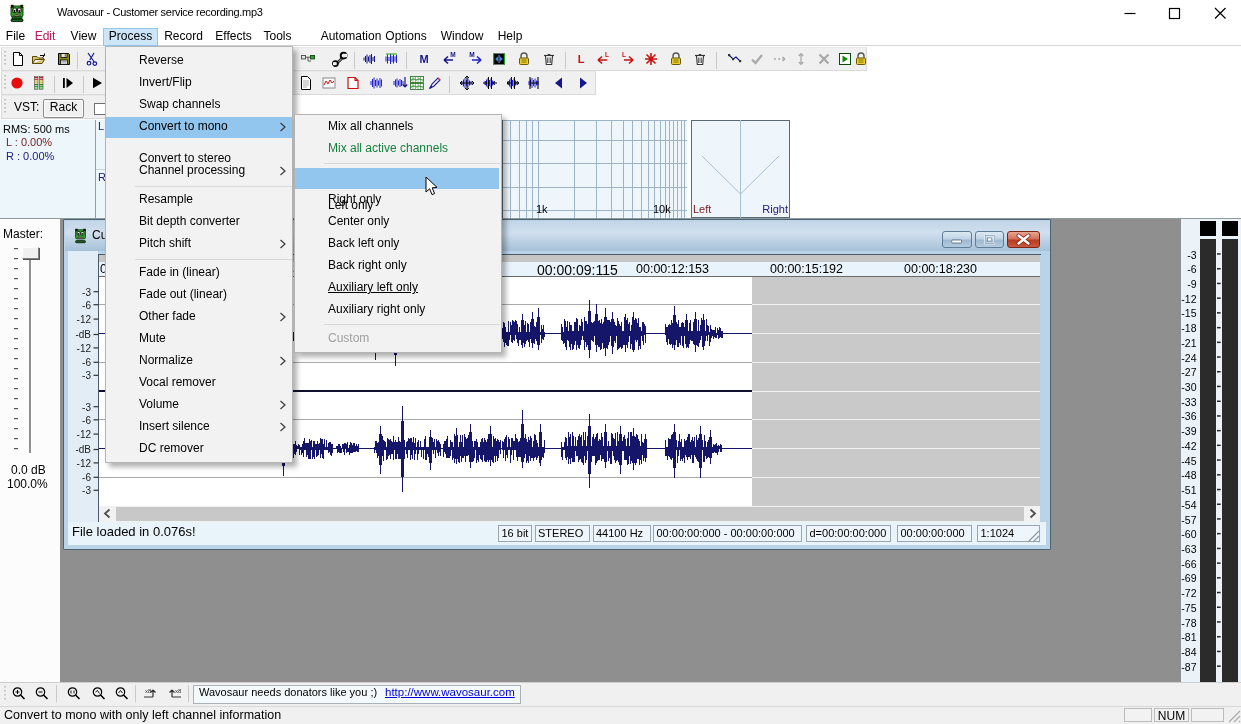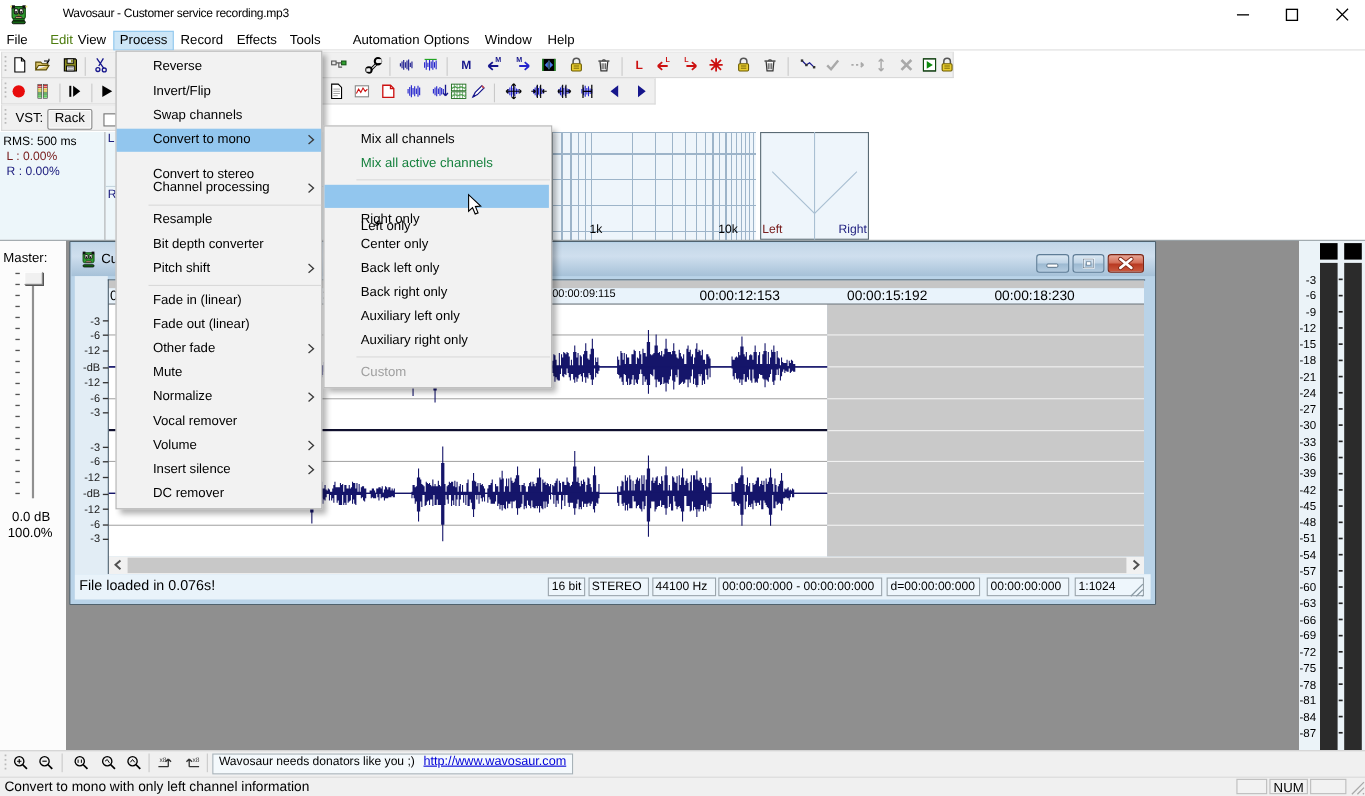--- a/index.html
+++ b/index.html
@@ -25,21 +25,21 @@
 <div class="txt" style="top:6.7px;font-size:11px;color:#000;left:57px;letter-spacing:-0.3px;">Wavosaur - Customer service recording.mp3</div>
 <svg class="ab" style="left:1100px;top:0" width="141" height="27" viewBox="0 0 141 27">
     <path d="M24.5 13.5 H35.5" stroke="#000" stroke-width="1.2"></path>
     <rect x="69.5" y="8.5" width="10" height="10" fill="none" stroke="#000" stroke-width="1.2"></rect>
     <path d="M115 8 L125.5 18.5 M125.5 8 L115 18.5" stroke="#000" stroke-width="1.2"></path>
   </svg>
 <div class="ab" style="left:0px;top:27px;width:1241px;height:19px;background:#fff"></div>
 <div class="ab" style="left:0px;top:45px;width:1241px;height:1px;background:#d5d5d5"></div>
 <div class="ab" style="left:103px;top:27.5px;width:55px;height:18px;background:#cde6f7;border:1px solid #92c8ee"></div>
 <div class="txt" style="top:29.6px;font-size:12px;color:#000;left:15.5px;transform:translateX(-50%);">File</div>
-<div class="txt" style="top:29.6px;font-size:12px;color:#4d7c0f;left:56px;transform:translateX(-50%);">Edit</div>
+<div class="txt" style="top:29.6px;font-size:12px;color:#be185d;left:45px;transform:translateX(-50%);">Edit</div>
 <div class="txt" style="top:29.6px;font-size:12px;color:#000;left:83.5px;transform:translateX(-50%);">View</div>
 <div class="txt" style="top:29.6px;font-size:12px;color:#000;left:130.5px;transform:translateX(-50%);">Process</div>
 <div class="txt" style="top:29.6px;font-size:12px;color:#000;left:183.5px;transform:translateX(-50%);">Record</div>
 <div class="txt" style="top:29.6px;font-size:12px;color:#000;left:233.5px;transform:translateX(-50%);">Effects</div>
 <div class="txt" style="top:29.6px;font-size:12px;color:#000;left:277.5px;transform:translateX(-50%);">Tools</div>
 <div class="txt" style="top:29.6px;font-size:12px;color:#000;left:339px;transform:translateX(-50%);margin-left:12px;">Automation</div>
 <div class="txt" style="top:29.6px;font-size:12px;color:#000;left:406px;transform:translateX(-50%);">Options</div>
 <div class="txt" style="top:29.6px;font-size:12px;color:#000;left:462px;transform:translateX(-50%);">Window</div>
 <div class="txt" style="top:29.6px;font-size:12px;color:#000;left:510px;transform:translateX(-50%);">Help</div>
 <div class="ab" style="left:0px;top:46px;width:1241px;height:74px;background:#fff"></div>
@@ -505,21 +505,21 @@
     <path d="M11.5 4.5 L21.5 12.5 M21.5 4.5 L11.5 12.5" stroke="#fff" stroke-width="2.4" stroke-linecap="round"></path>
   </svg>
 <div class="ab" style="left:68px;top:250.5px;width:29.5px;height:271px;background:#e2edf5"></div>
 <div class="ab" style="left:97.5px;top:253.5px;width:1.5px;height:268px;background:#4a5a66"></div>
 <div class="ab" style="left:97.5px;top:253.5px;width:943.5px;height:1.5px;background:#4a5a66"></div>
 <div class="ab" style="left:99px;top:255px;width:941px;height:6.5px;background:#c6c6c6"></div>
 <div class="ab" style="left:99px;top:261.5px;width:941px;height:14px;background:#e9f3fb"></div>
 <div class="txt" style="top:262.9px;font-size:12.5px;color:#000;left:100px;">00:00:00:000</div>
 <div class="txt" style="top:262.9px;font-size:12.5px;color:#000;left:234px;">00:00:03:038</div>
 <div class="txt" style="top:262.9px;font-size:12.5px;color:#000;left:368px;">00:00:06:076</div>
-<div class="txt" style="top:262.9px;font-size:10px;color:#000;left:502px;">00:00:09:115</div>
+<div class="txt" style="top:262.9px;font-size:14px;color:#000;left:502px;padding-left:35px;">00:00:09:115</div>
 <div class="txt" style="top:262.9px;font-size:12.5px;color:#000;left:636px;text-align:right;">00:00:12:153</div>
 <div class="txt" style="top:262.9px;font-size:12.5px;color:#000;left:770px;">00:00:15:192</div>
 <div class="txt" style="top:262.9px;font-size:12.5px;color:#000;left:904px;">00:00:18:230</div>
 <div class="ab" style="left:99px;top:275.5px;width:941px;height:1.5px;background:#6a6a6a"></div>
 <div class="ab" style="left:99px;top:277px;width:653px;height:228.5px;background:#fff"></div>
 <div class="ab" style="left:752px;top:277px;width:288px;height:228.5px;background:#c9c9c9"></div>
 <div class="ab" style="left:99px;top:304.25px;width:653px;height:1px;background:#a9a9a9"></div>
 <div class="ab" style="left:752px;top:304.25px;width:288px;height:1px;background:#f2f2f2"></div>
 <div class="ab" style="left:99px;top:361.75px;width:653px;height:1px;background:#a9a9a9"></div>
 <div class="ab" style="left:752px;top:361.75px;width:288px;height:1px;background:#f2f2f2"></div>
@@ -692,17 +692,17 @@
 <div class="ab" style="left:294.5px;top:168px;width:204px;height:21px;background:#92c6ee"></div>
 <div class="ab" style="left:323.5px;top:162.5px;width:176px;height:1px;background:#d9d9d9"></div>
 <div class="ab" style="left:323.5px;top:323.5px;width:176px;height:1px;background:#d9d9d9"></div>
 <div class="txt" style="top:120.1px;font-size:12px;color:#000;left:328px;">Mix all channels</div>
 <div class="txt" style="top:142.1px;font-size:12px;color:#15803d;left:328px;">Mix all active channels</div>
 <div class="txt" style="top:171.1px;font-size:12px;color:#000;left:328px;margin-top:28px;">Left only</div>
 <div class="txt" style="top:193.1px;font-size:12px;color:#000;left:328px;">Right only</div>
 <div class="txt" style="top:215.1px;font-size:12px;color:#000;left:328px;">Center only</div>
 <div class="txt" style="top:237.1px;font-size:12px;color:#000;left:328px;">Back left only</div>
 <div class="txt" style="top:259.1px;font-size:12px;color:#000;left:328px;">Back right only</div>
-<div class="txt" style="top:281.1px;font-size:12px;color:#000;left:328px;">Auxiliary left only</div>
+<div class="txt" style="top:281.1px;font-size:12px;color:#000;left:328px;text-decoration:underline;">Auxiliary left only</div>
 <div class="txt" style="top:303.1px;font-size:12px;color:#000;left:328px;">Auxiliary right only</div>
 <div class="txt" style="top:332.1px;font-size:12px;color:#9f9f9f;left:328px;">Custom</div>
 <svg class="ab" style="left:425px;top:176px" width="14" height="21" viewBox="0 0 14 21">
 <path d="M1 1 L1 16 L4.6 12.8 L7 18.6 L9.6 17.5 L7.2 11.8 L12 11.4 Z" fill="#fff" stroke="#000" stroke-width="1"></path>
 </svg>
 </body></html>

